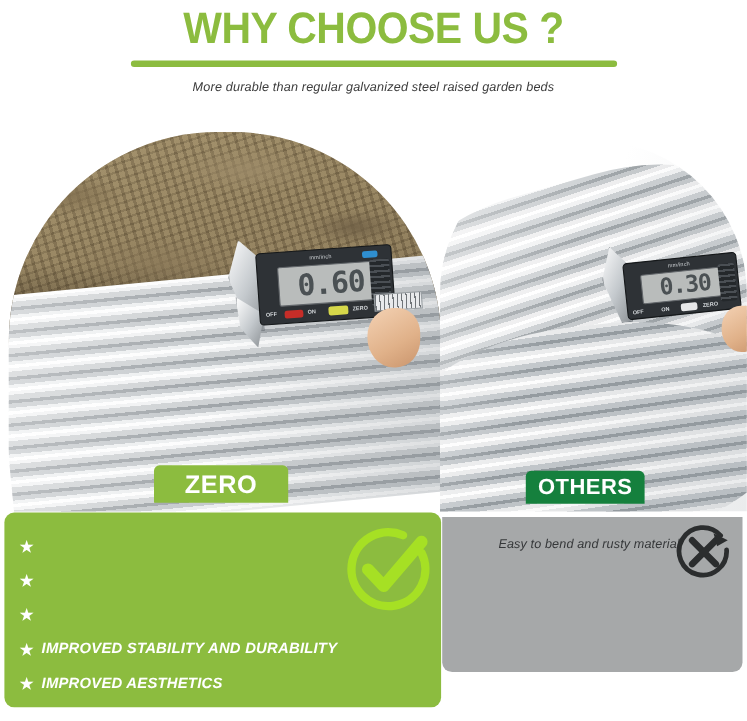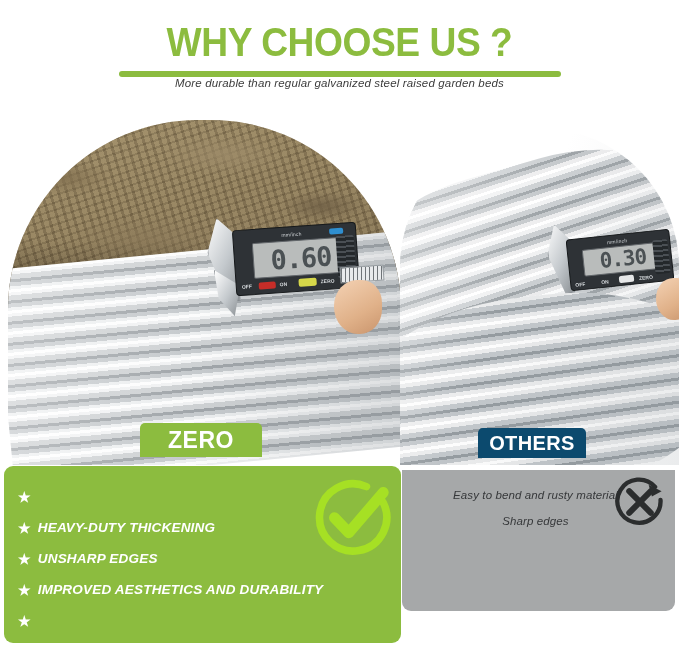--- a/index.html
+++ b/index.html
@@ -9,21 +9,21 @@
     height: 655px;
     background: #ffffff;
     font-family: "Liberation Sans", sans-serif;
     overflow: hidden;
     position: relative;
   }
 
   
   #header {
     width: 679px;
-    padding-top: 20px;
+    padding-top: 4px;
     text-align: center;
   }
 
   #page-title {
     font-family: "Liberation Sans", sans-serif;
     font-size: 40px;
     font-weight: bold;
     letter-spacing: -0.5px;
     color: #8cbc3f;
     line-height: 44px;
@@ -33,20 +33,21 @@
 
   #title-underline {
     width: 442px;
     height: 6px;
     background: #8cbc3f;
     border-radius: 3px;
     margin: 7px auto 0 auto;
   }
 
   #subtitle {
+    margin-top: 13px;
     font-size: 11.5px;
     font-style: italic;
     color: #3c3c3c;
     letter-spacing: 0.15px;
   }
 
   
   #photo-area {
     position: absolute;
     left: 0;
@@ -238,21 +239,21 @@
     align-items: center;
     justify-content: center;
     z-index: 5;
   }
   #badge-others {
     position: absolute;
     left: 478px;
     top: 428px;
     width: 108px;
     height: 30px;
-    background: #0c4a6e;
+    background: #15803d;
     border-radius: 5px 5px 0 0;
     color: #ffffff;
     font-size: 20px;
     font-weight: bold;
     letter-spacing: .4px;
     display: flex;
     align-items: center;
     justify-content: center;
     z-index: 5;
   }
@@ -403,45 +404,43 @@
   <span>OTHERS</span>
 </div>
 
 <div id="panel-ours">
   <div id="ours-list">
     <div class="ours-item">
       <span class="ours-star">★</span>
     </div>
     <div class="ours-item">
       <span class="ours-star">★</span>
-      <span>HEAVY-DUTY THICKENING</span>
     </div>
     <div class="ours-item">
       <span class="ours-star">★</span>
-      <span>UNSHARP EDGES</span>
     </div>
     <div class="ours-item">
       <span class="ours-star">★</span>
-      <span>IMPROVED AESTHETICS AND DURABILITY</span>
+      <span>IMPROVED STABILITY AND DURABILITY</span>
     </div>
     <div class="ours-item">
       <span class="ours-star">★</span>
+      <span>IMPROVED AESTHETICS</span>
     </div>
   </div>
 
   <svg id="check-icon" viewBox="0 0 100 100">
     <path d="M86 34 A40 40 0 1 1 66 15" fill="none" stroke="#a6e024" stroke-width="9" stroke-linecap="round"></path>
     <path d="M28 52 L45 70 L86 22" fill="none" stroke="#a6e024" stroke-width="13" stroke-linecap="round" stroke-linejoin="round"></path>
   </svg>
 </div>
 
 <div id="panel-others">
   <div id="others-list">
     <div class="others-item">Easy to bend and rusty material</div>
-    <div class="others-item">Sharp edges</div>
   </div>
 
   <svg id="x-icon" viewBox="0 0 100 100">
     <path d="M78 22 A40 40 0 1 0 88 46" fill="none" stroke="#2b2d2e" stroke-width="8" stroke-linecap="round"></path>
     <path d="M30 30 L70 70" fill="none" stroke="#2b2d2e" stroke-width="11" stroke-linecap="round"></path>
     <path d="M70 30 L30 70" fill="none" stroke="#2b2d2e" stroke-width="11" stroke-linecap="round"></path>
     <path d="M66 18 L90 30 L72 40 Z" fill="#2b2d2e"></path>
   </svg>
 </div>
 

